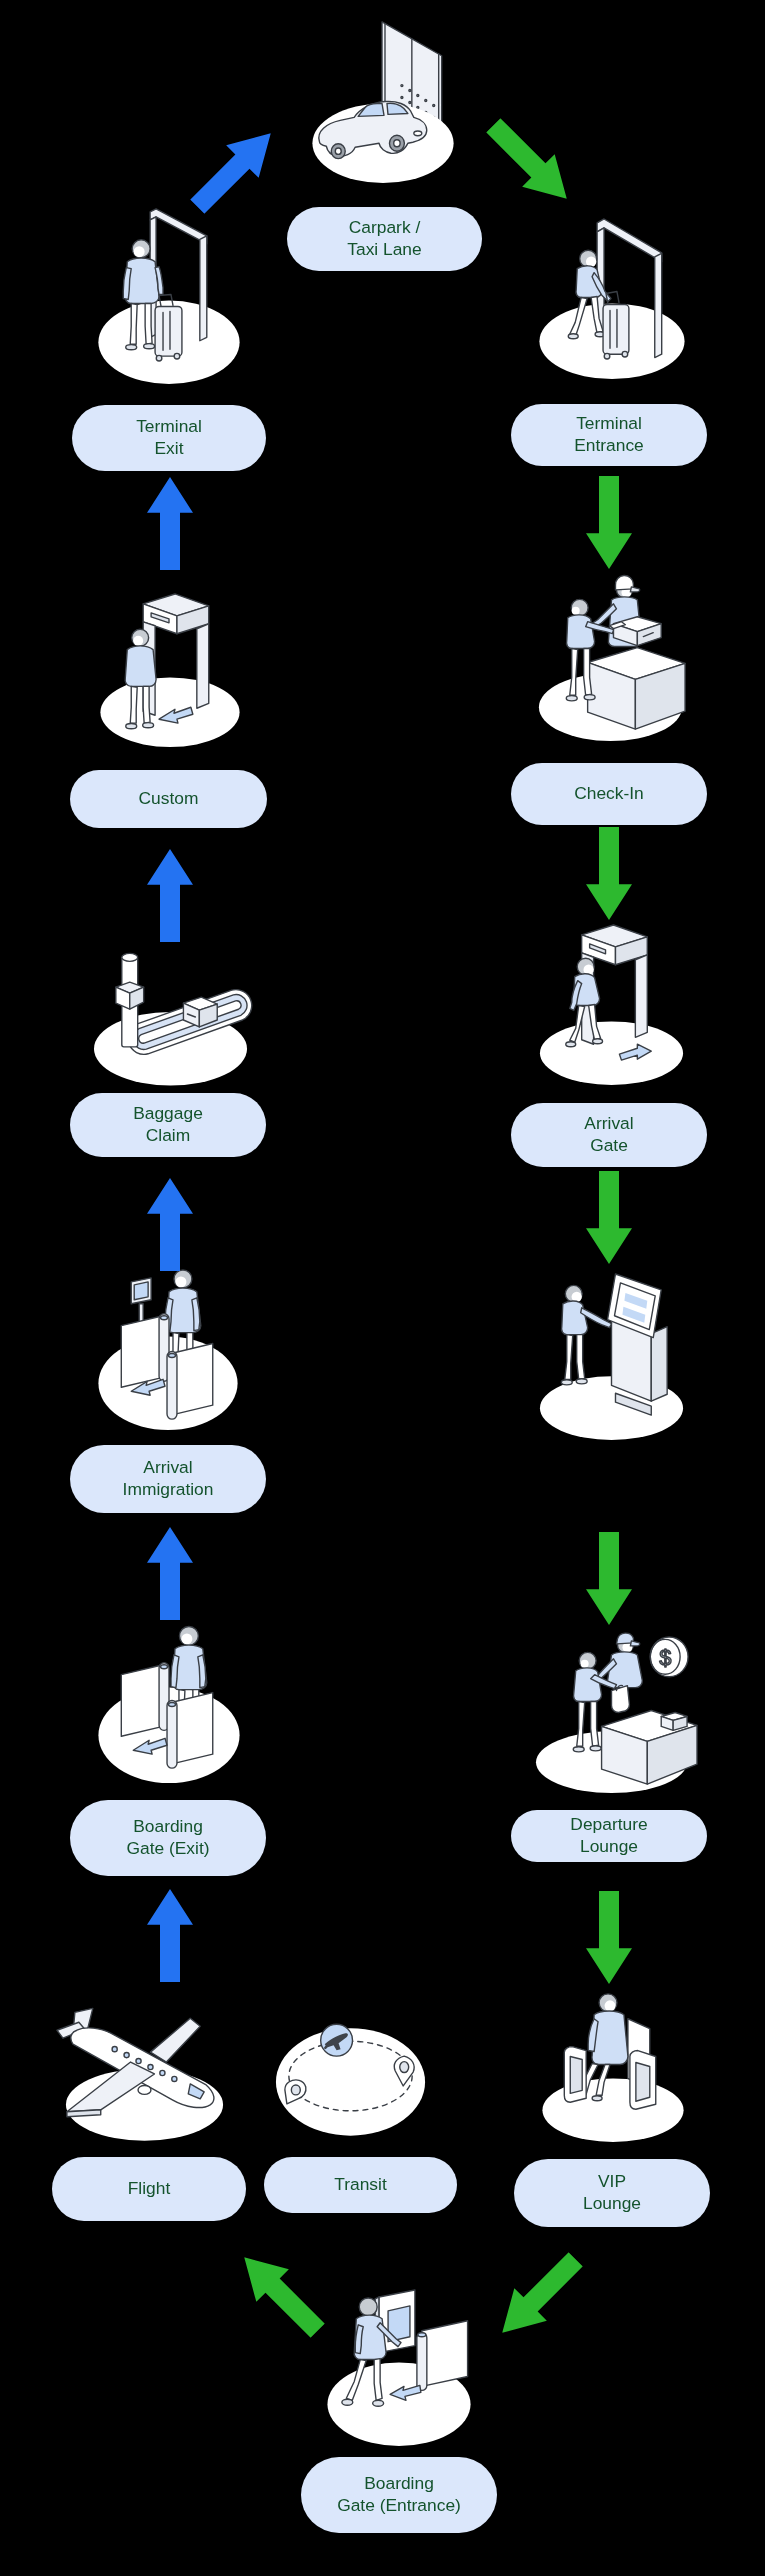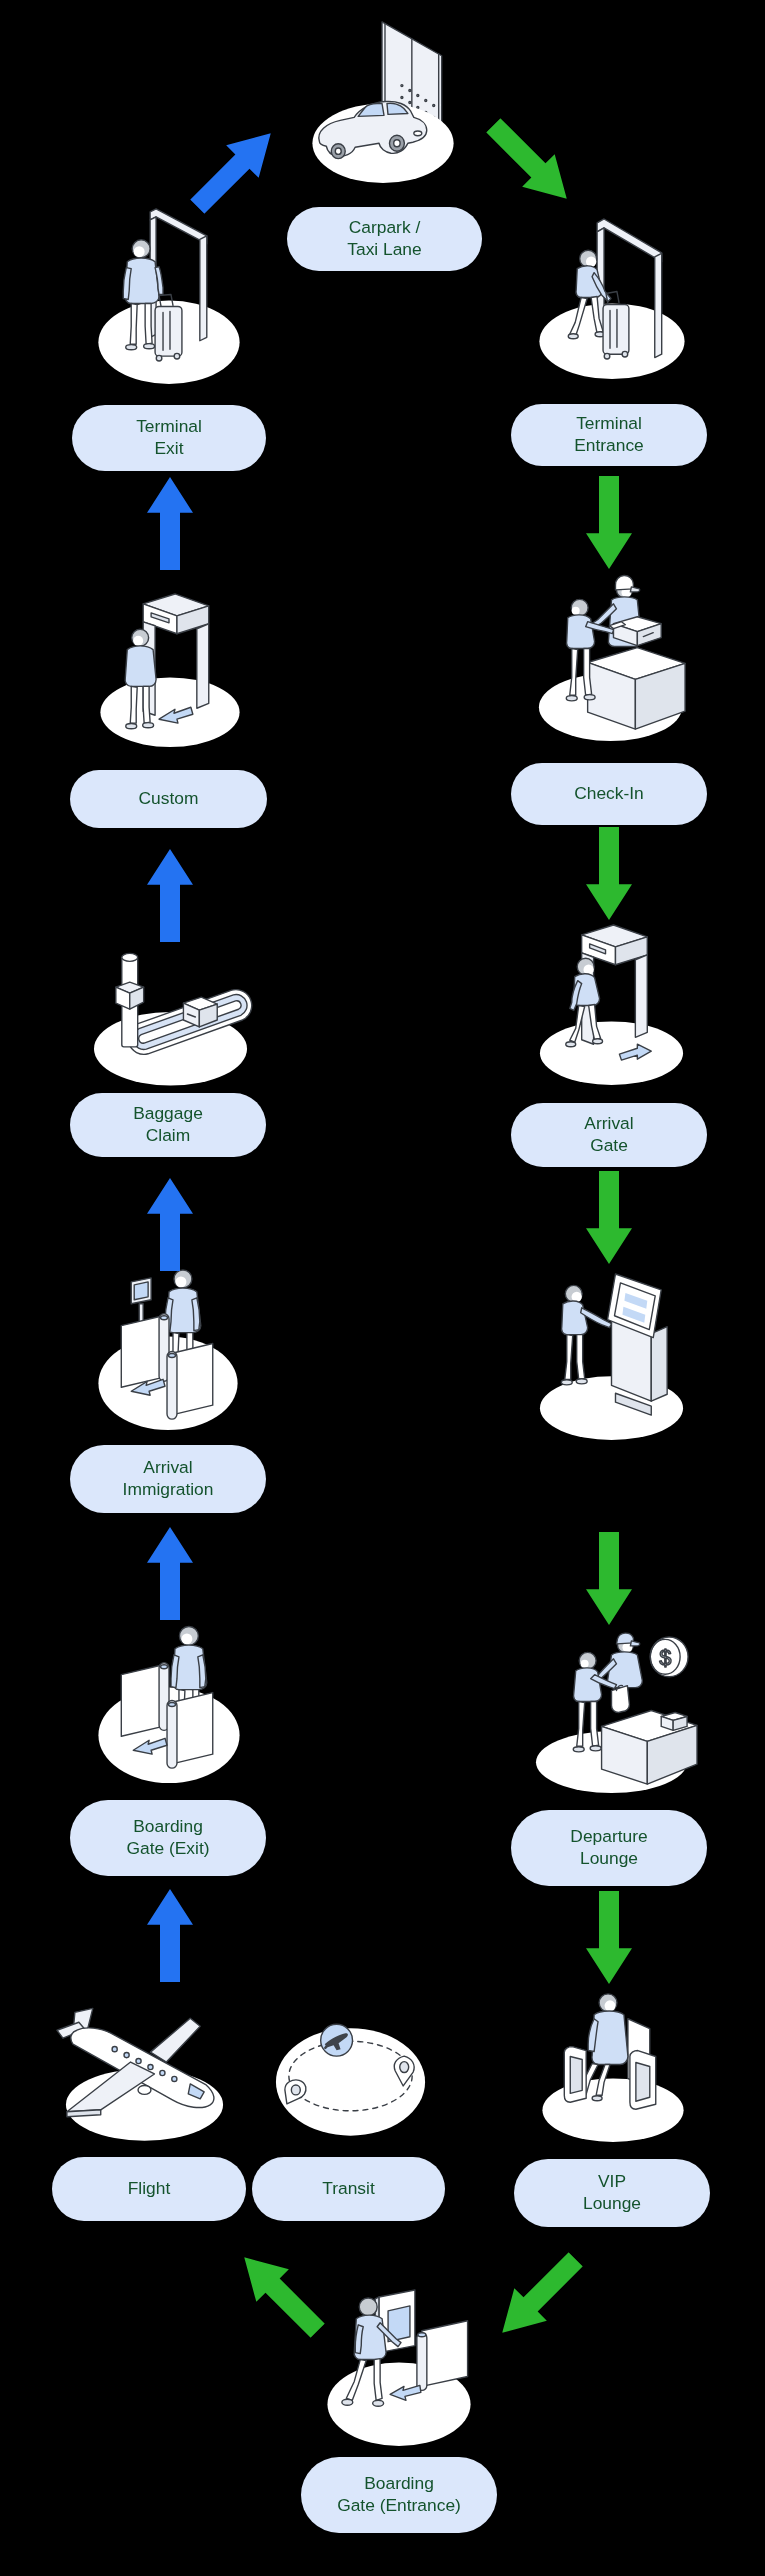--- a/index.html
+++ b/index.html
@@ -447,37 +447,37 @@
     <span>Entrance</span>
   </div>
   <div class="pill" style="left:511px;top:763px;width:196px;height:62px">
     <span>Check-In</span>
     <span></span>
   </div>
   <div class="pill" style="left:511px;top:1103px;width:196px;height:64px">
     <span>Arrival</span>
     <span>Gate</span>
   </div>
-  <div class="pill" style="left:511px;top:1810px;width:196px;height:76px">
+  <div class="pill" style="left:511px;top:1810px;width:196px;height:52px">
     <span>Departure</span>
     <span>Lounge</span>
   </div>
   <div class="pill" style="left:514px;top:2159px;width:196px;height:68px">
     <span>VIP</span>
     <span>Lounge</span>
   </div>
   <div class="pill" style="left:301px;top:2457px;width:196px;height:76px">
     <span>Boarding</span>
     <span>Gate (Entrance)</span>
   </div>
   <div class="pill" style="left:52px;top:2157px;width:194px;height:64px">
     <span>Flight</span>
     <span></span>
   </div>
-  <div class="pill" style="left:252px;top:2157px;width:193px;height:64px">
+  <div class="pill" style="left:264px;top:2157px;width:193px;height:56px">
     <span>Transit</span>
     <span></span>
   </div>
   <div class="pill" style="left:70px;top:1800px;width:196px;height:76px">
     <span>Boarding</span>
     <span>Gate (Exit)</span>
   </div>
   <div class="pill" style="left:70px;top:1093px;width:196px;height:64px">
     <span>Baggage</span>
     <span>Claim</span>

